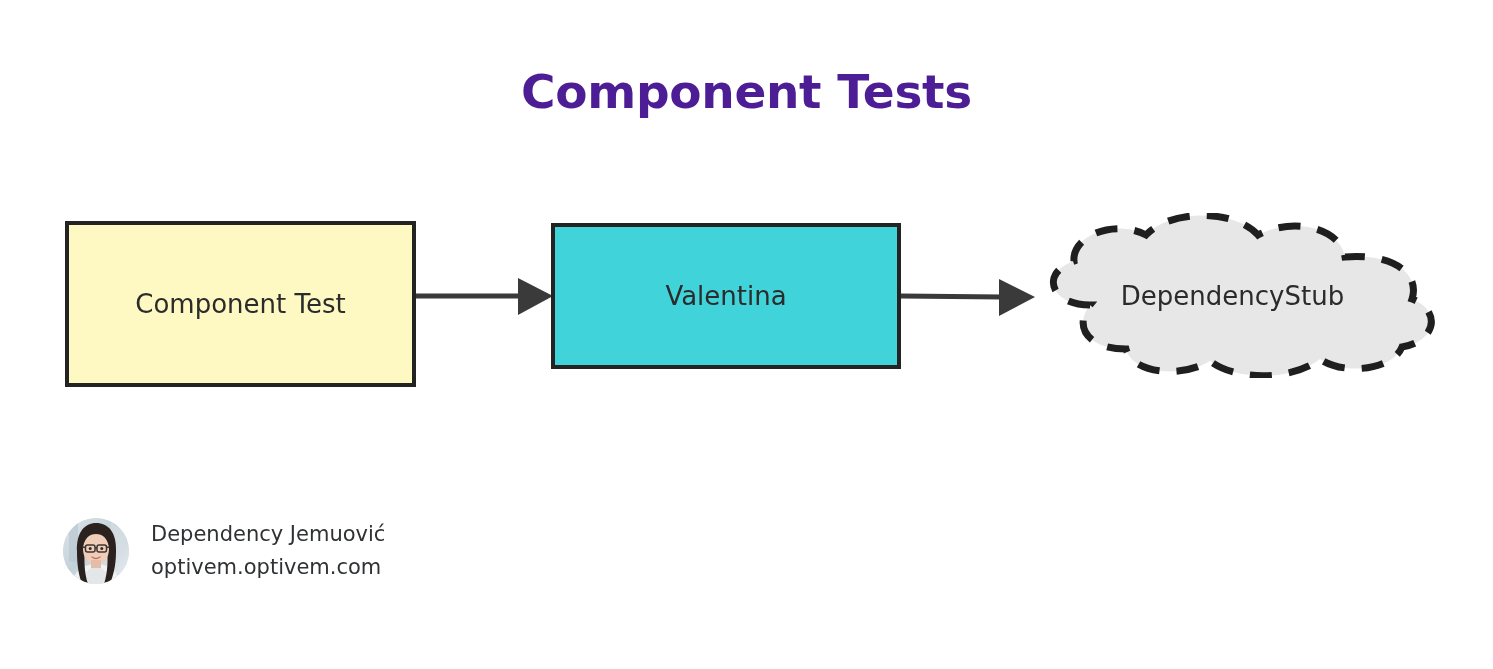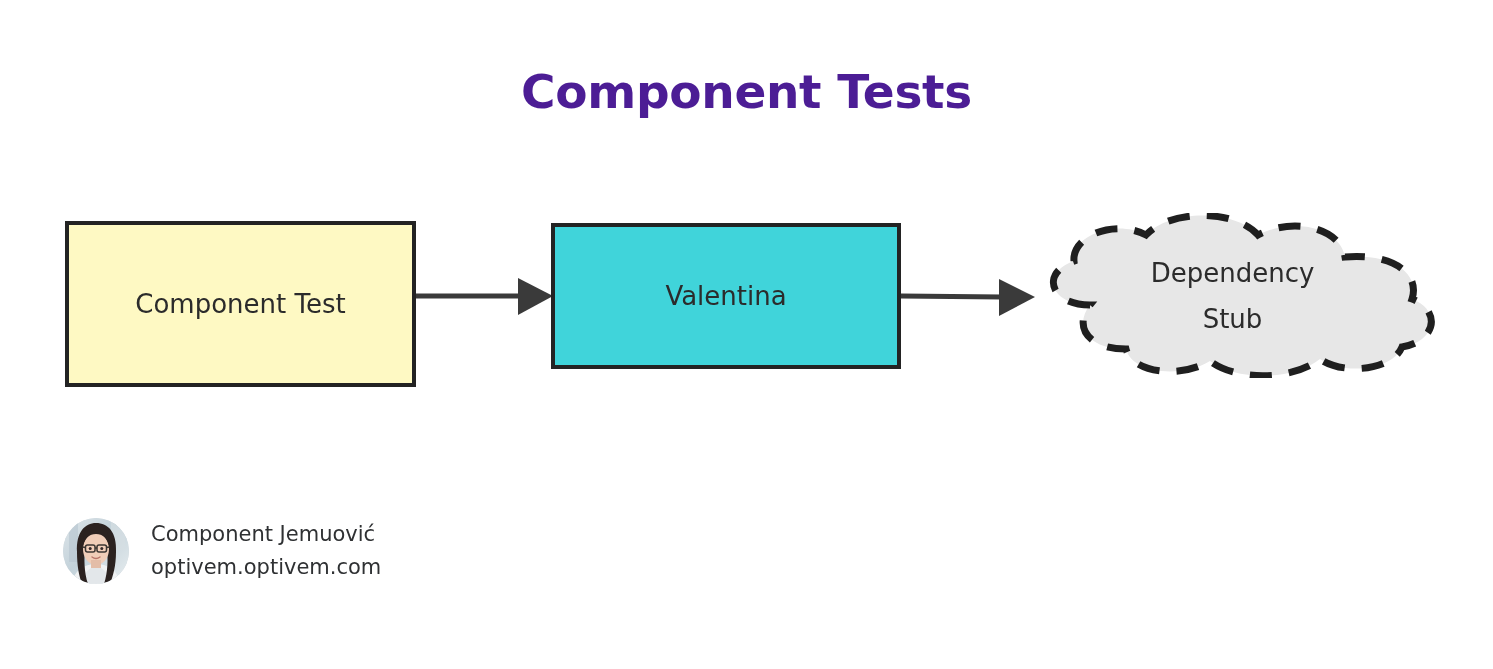--- a/index.html
+++ b/index.html
@@ -89,21 +89,21 @@
     height: 165px;
     display: block;
   }
   #cloud-text {
     position: absolute;
     left: 0;
     top: 0;
     width: 425px;
     height: 165px;
     display: flex;
-    flex-direction: column;
+    flex-direction: row;
     align-items: center;
     justify-content: center;
     text-align: center;
     font-family: "DejaVu Sans", "Liberation Sans", sans-serif;
     font-size: 26px;
     color: #2b2b2b;
     line-height: 46px;
     pointer-events: none;
   }
 
@@ -244,16 +244,16 @@
         </g>
 
         <ellipse cx="27.2" cy="30.5" rx="1.5" ry="1.6" fill="#34292a"></ellipse>
         <ellipse cx="38.8" cy="30.5" rx="1.5" ry="1.6" fill="#34292a"></ellipse>
 
         <path d="M 29,39 Q 33,42 37,39" stroke="#b9766a" stroke-width="1.4" fill="none" stroke-linecap="round"></path>
       </g>
     </svg>
   </div>
   <div id="byline-text">
-    <div class="byline-line">Component Jemuović</div>
+    <div class="byline-line">Dependency Jemuović</div>
     <div class="byline-line">optivem.optivem.com</div>
   </div>
 </div>
 
 </body></html>

